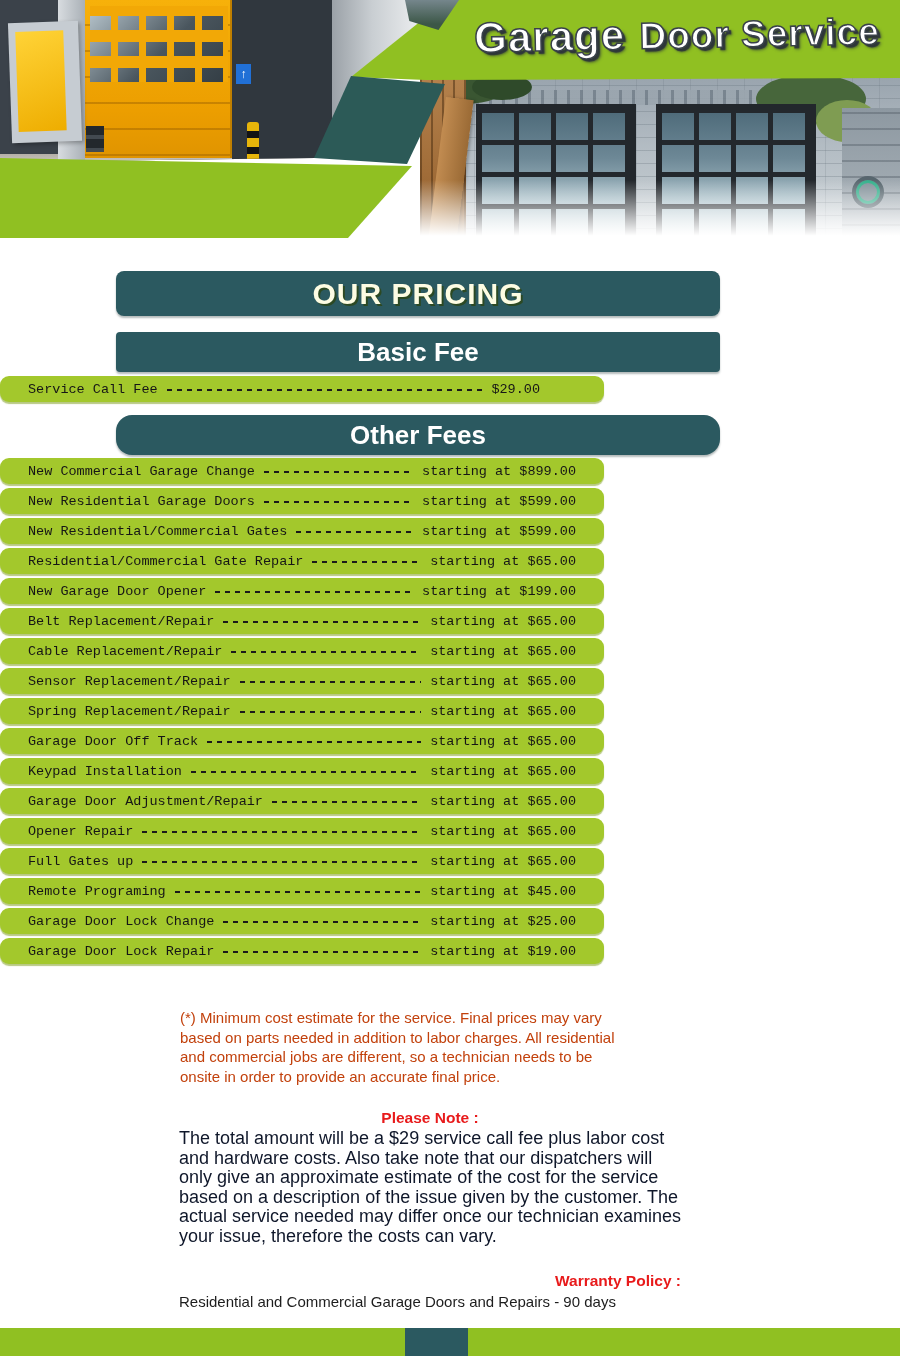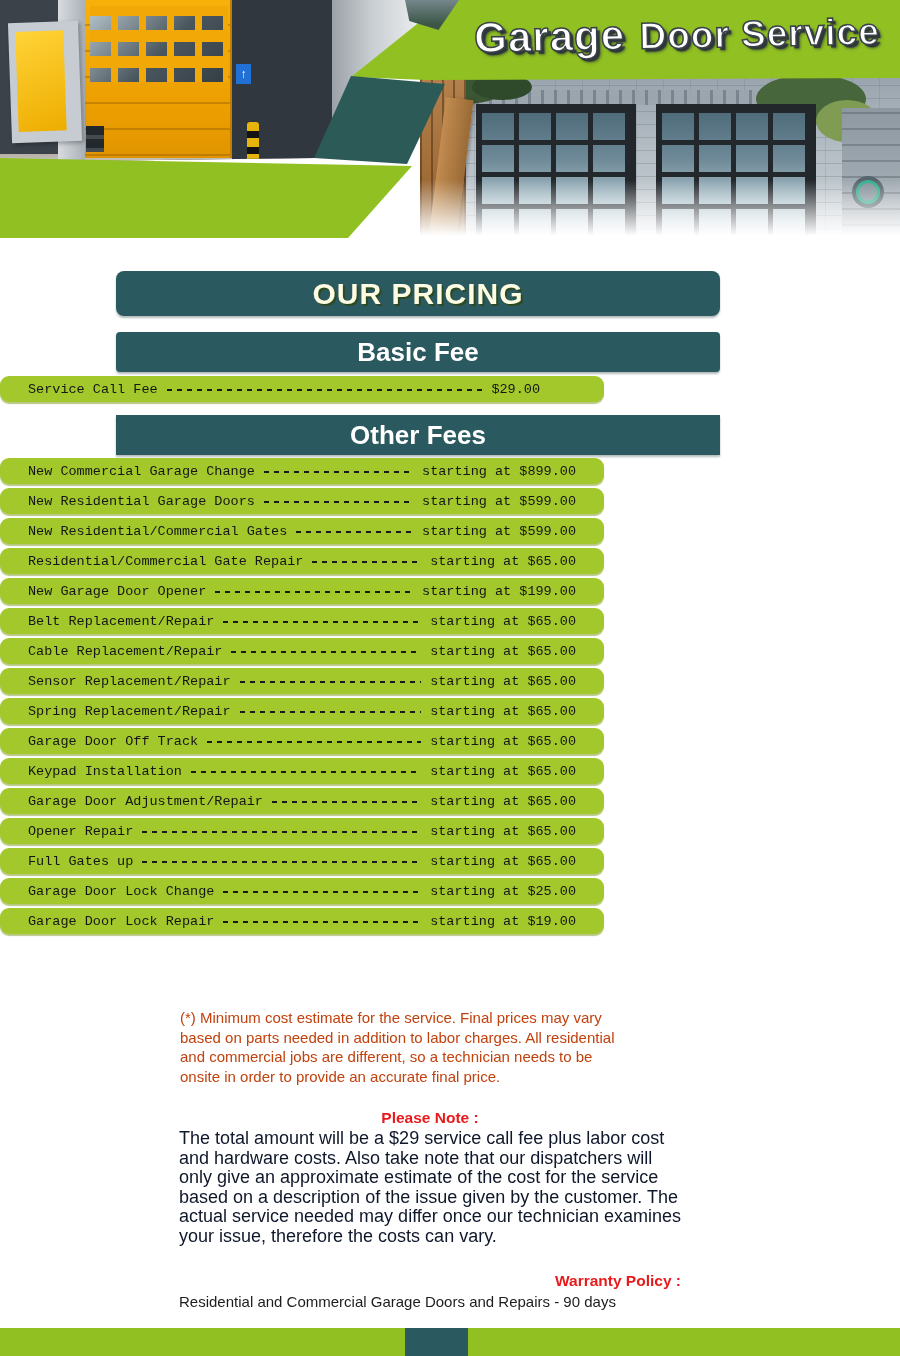--- a/index.html
+++ b/index.html
@@ -104,21 +104,21 @@
   .title-2{font-size:37px;margin-left:10px;letter-spacing:1px;}
 
   
   .col{position:absolute;left:116px;width:604px;}
   .banner{background:var(--teal);color:#fff;text-align:center;font-weight:bold;
     box-shadow:0 2px 2px rgba(40,60,60,.35);}
   .banner-main{top:271px;height:45px;border-radius:8px;line-height:45px;font-size:30px;
     color:var(--title-cream);letter-spacing:1px;
     text-shadow:2px 2px 0 rgba(45,70,25,.85);}
   .banner-sub1{top:332px;height:40px;border-radius:4px;line-height:40px;font-size:26px;}
-  .banner-sub2{top:415px;height:40px;border-radius:0;line-height:40px;font-size:26px;}
+  .banner-sub2{top:415px;height:40px;border-radius:16px;line-height:40px;font-size:26px;}
   .rows{position:absolute;left:0;width:604px;}
   .rows-basic{top:376px;}
   .rows-other{top:458px;}
   .fee-row{height:26px;margin-bottom:4px;background:var(--row-green);border-radius:9px;
     display:flex;align-items:center;padding:0 28px;color:var(--ink);font-size:13.5px;
     box-shadow:0 2px 1px rgba(125,156,29,.55);font-family:Liberation Mono, monospace;}
   .fee-row-label{white-space:nowrap;}
   .leader{flex:1;height:2px;margin:2px 9px 0 9px;
     background:repeating-linear-gradient(90deg,#1a1a1a 0 5px,transparent 5px 10px);}
   .fee-row-price{white-space:nowrap;}
@@ -272,20 +272,25 @@
     <span class="fee-row-label">Opener Repair</span>
     <span class="leader"></span>
     <span class="fee-row-price">starting at $65.00</span>
   </div>
       <div class="fee-row">
     <span class="fee-row-label">Full Gates up</span>
     <span class="leader"></span>
     <span class="fee-row-price">starting at $65.00</span>
   </div>
       <div class="fee-row">
+    <span class="fee-row-label">Remote Programing</span>
+    <span class="leader"></span>
+    <span class="fee-row-price">starting at $45.00</span>
+  </div>
+      <div class="fee-row">
     <span class="fee-row-label">Garage Door Lock Change</span>
     <span class="leader"></span>
     <span class="fee-row-price">starting at $25.00</span>
   </div>
       <div class="fee-row">
     <span class="fee-row-label">Garage Door Lock Repair</span>
     <span class="leader"></span>
     <span class="fee-row-price">starting at $19.00</span>
   </div>
     </div>

